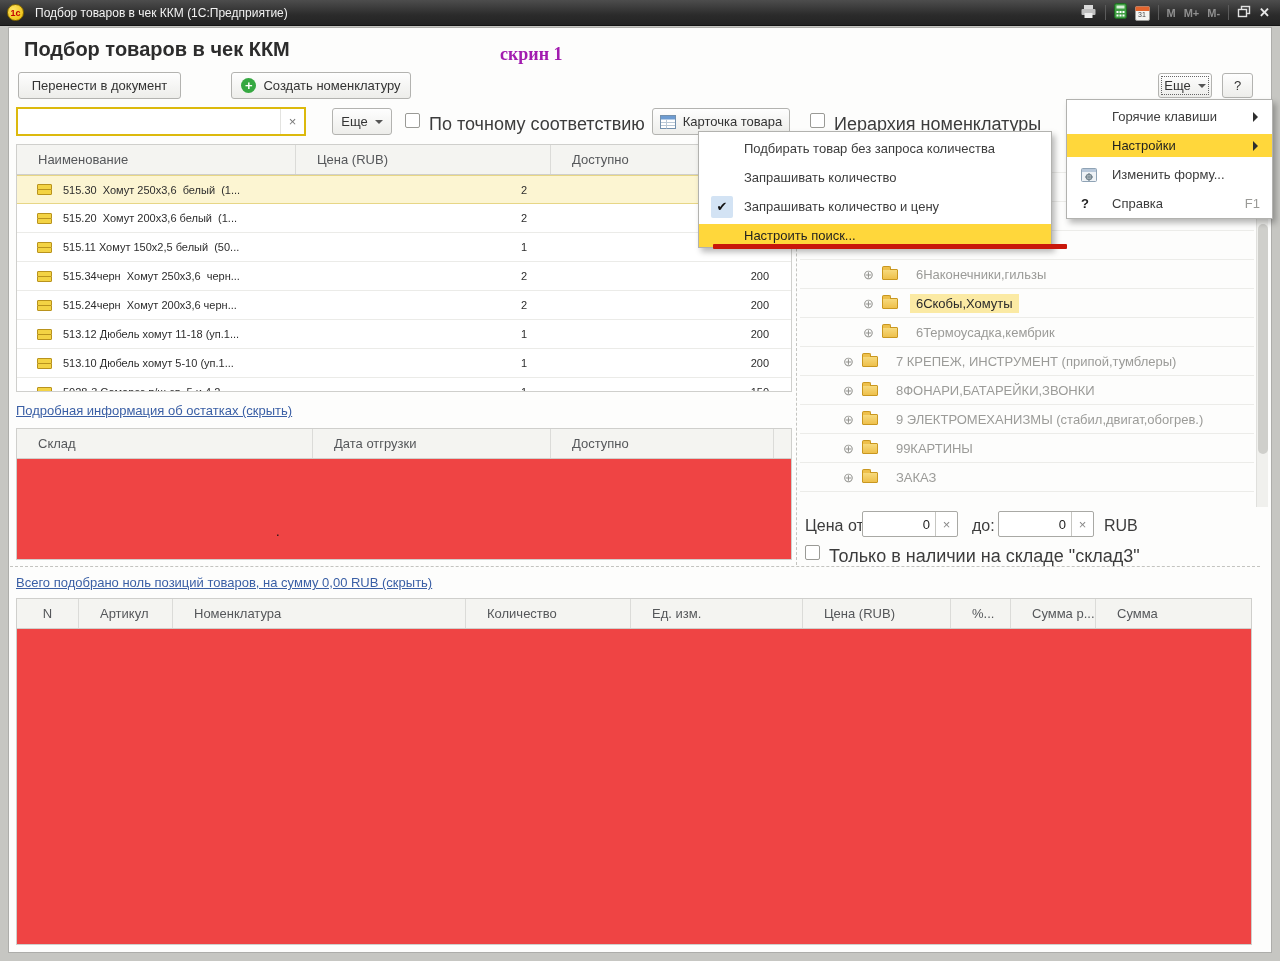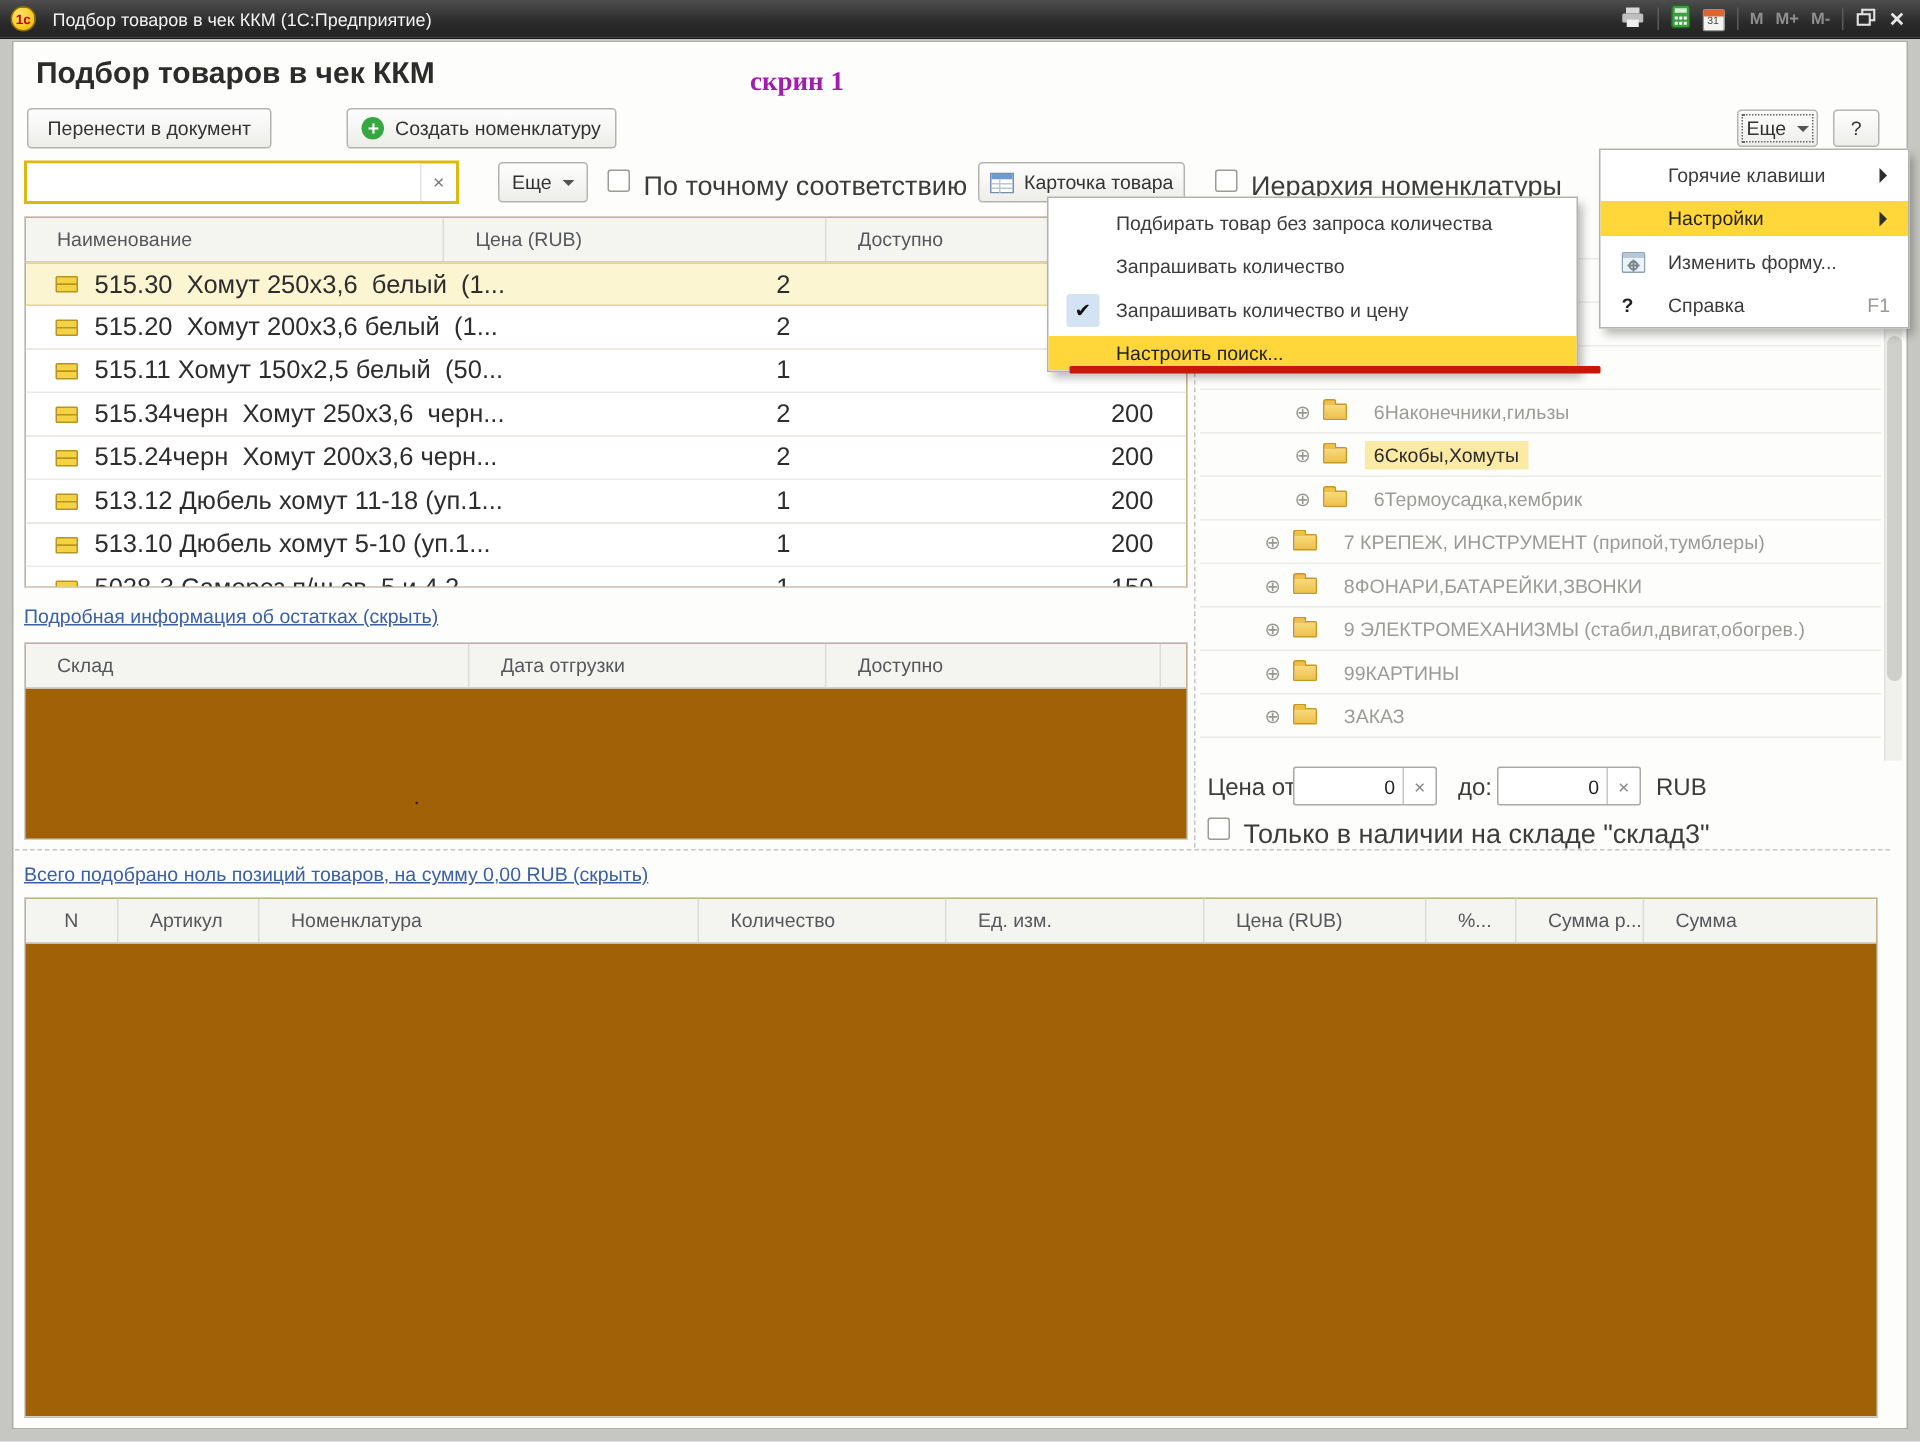--- a/index.html
+++ b/index.html
@@ -53,27 +53,27 @@
     position:absolute; left:16px; top:107px; width:290px; height:29px;
     border:2px solid #dcb90c; background:#fff; display:flex; align-items:stretch;
   }
   .search-box input { flex:1; border:none; outline:none; font-size:13px; padding:0 6px; font-family:inherit; }
   .search-clear { width:24px; display:flex; align-items:center; justify-content:center; color:#777; border-left:1px solid #e3e3e0; cursor:pointer; }
 
   .cb { position:absolute; width:15px; height:15px; border:1px solid #9a9a96; border-radius:2px; background:#fff; cursor:pointer; }
   .cb-label { position:absolute; font-size:18px; color:#3c3c3c; }
 
   
-  .tbl { position:absolute; background:#a16207; border:1px solid #cfcfcc; overflow:hidden; }
+  .tbl { position:absolute; background:#ef4444; border:1px solid #cfcfcc; overflow:hidden; }
   .thead { display:flex; height:30px; background:#f4f4f1; border-bottom:1px solid #cfcfcc; }
   .th { display:flex; align-items:center; padding-left:21px; font-size:13px; color:#55575a; border-right:1px solid #dbdbd8; }
   .th:last-child { border-right:none; }
   .prow { display:flex; height:29px; border-bottom:1px solid #ebebe8; background:#fff; }
   .prow.sel { background:#fcf5d2; border-top:1px solid #e7d686; border-bottom:1px solid #e7d686; }
-  .pcell { display:flex; align-items:center; font-size:17px; color:#2d2d2d; }
+  .pcell { display:flex; align-items:center; font-size:11px; color:#2d2d2d; }
   .pcell.name { padding-left:20px; gap:13px; white-space:pre; }
   .pcell.num { justify-content:flex-end; }
   .item-ic { width:13px; height:11px; position:relative; flex:none; }
   .item-ic::before, .item-ic::after { content:""; position:absolute; left:0; width:13px; height:4px;
     background:#f3d344; border:1px solid #b9931d; border-radius:1px; }
   .item-ic::before { top:0; } .item-ic::after { bottom:0; }
 
   .lnk { position:absolute; font-size:13px; color:#3a5fa5; text-decoration:underline; cursor:pointer; }
 
   

